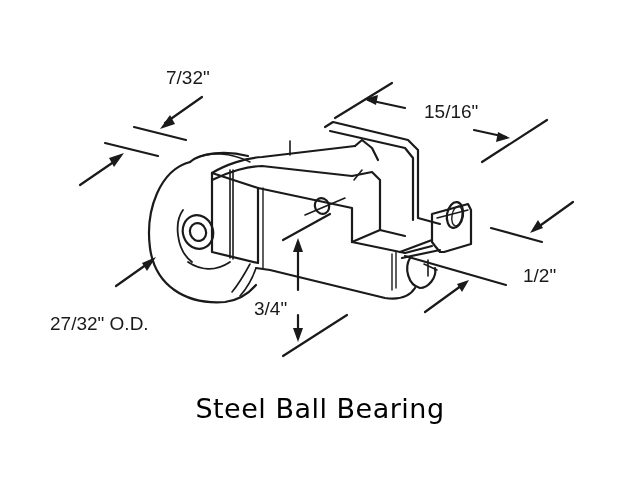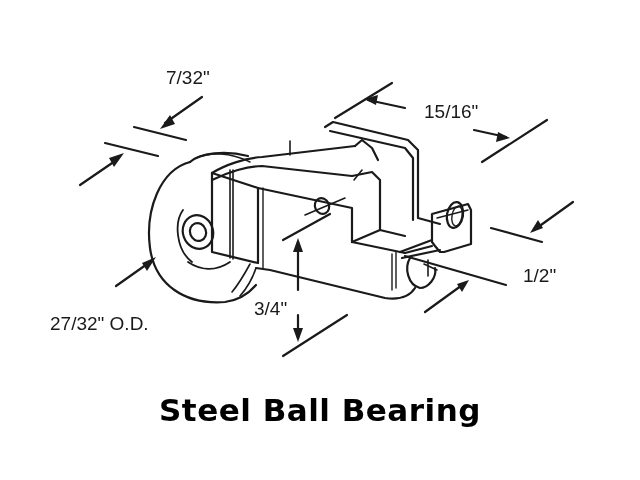--- a/index.html
+++ b/index.html
@@ -32,22 +32,22 @@
       white-space: nowrap;
       line-height: 1;
     }
     .title {
       position: absolute;
       left: 0;
       width: 640px;
       top: 395px;
       text-align: center;
       font-family: "DejaVu Sans", sans-serif;
-      font-weight: bold;
-      font-size: 31px;
+      font-weight: normal;
+      font-size: 27px;
       color: #000000;
       letter-spacing: 0.5px;
       line-height: 1;
     }
   </style>
 </head>
 <body>
 
 <div class="canvas">
 

